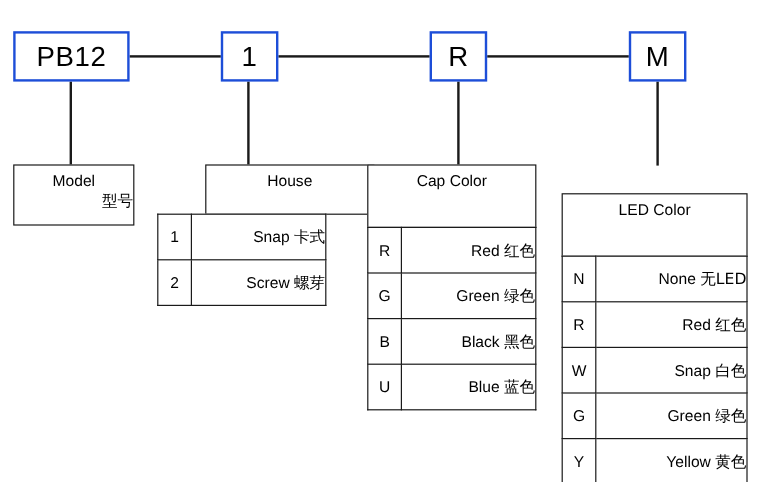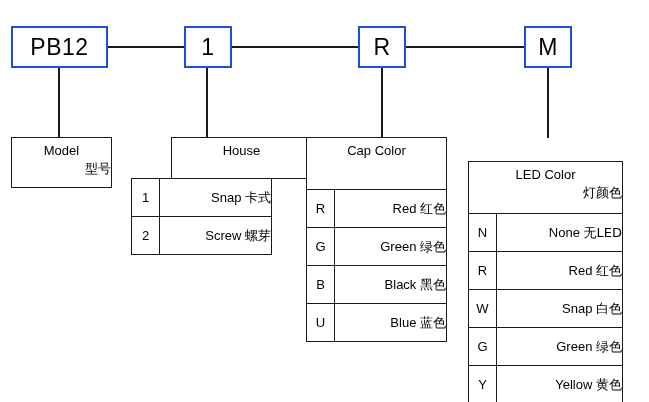--- a/index.html
+++ b/index.html
@@ -171,21 +171,20 @@
           <td class="code">U</td>
           <td class="desc"><span>Blue</span> <span class="zh">蓝色</span></td>
         </tr>
       </tbody>
     </table>
   </div>
 
   <div class="legend" style="left:468px; top:137px; width:174px;margin-top:24px;">
     <div class="legend-header" style="width:155px; height:53px;">
       <span class="en">LED Color</span>
-      <span class="zh">灯颜色</span>
     </div>
     <table class="legend-table" style="width:155px; margin-top:-1px;">
       <tbody>
         <tr>
           <td class="code">N</td>
           <td class="desc"><span>None</span> <span class="zh">无LED</span></td>
         </tr>
         <tr>
           <td class="code">R</td>
           <td class="desc"><span>Red</span> <span class="zh">红色</span></td>

